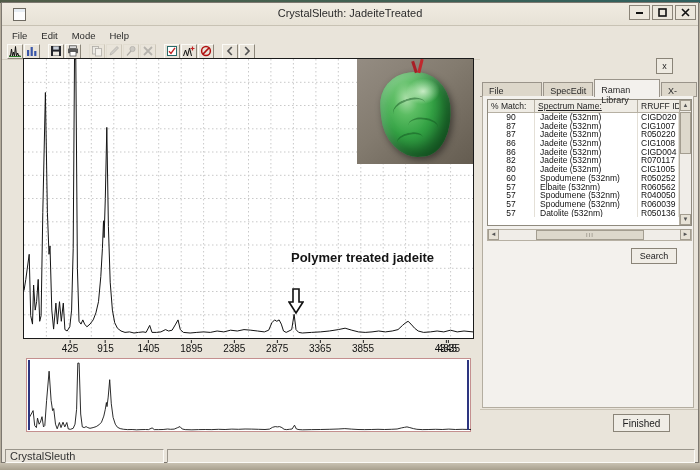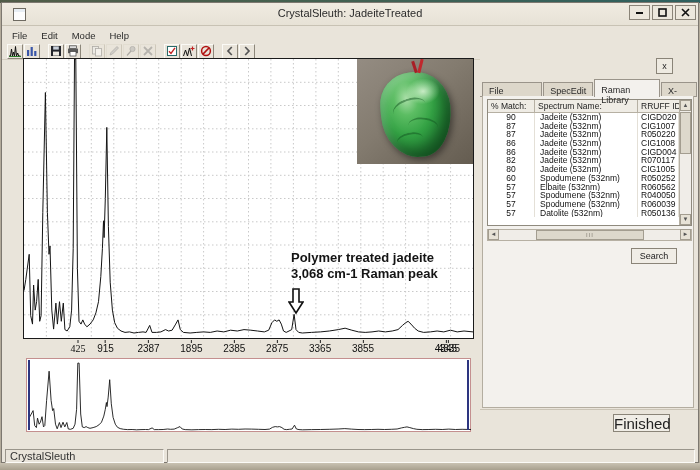--- a/index.html
+++ b/index.html
@@ -99,40 +99,40 @@
     background:#fff; border:1px solid #8f8a7e; }
   .mhead { display:flex; height:13px; background:#efece5; border-bottom:1px solid #b6b0a3; }
   .mhead .hc { font-size:8.5px; color:#222; padding:1px 3px; border-right:1px solid #b6b0a3; overflow:hidden; white-space:nowrap; }
   .mbody { position:absolute; left:0; top:13px; width:191px; height:112px; overflow:hidden; }
   .mrow { display:flex; height:8.7px; }
   .mrow .c { font-size:8.5px; color:#111; line-height:8.7px; white-space:nowrap; overflow:hidden;
     border-right:1px solid #e4e0d7; }
   .c.c0 { width:47px; text-align:center; }
   .c.c1 { width:103px; padding-left:5px; }
   .c.c2 { width:41px; padding-left:3px; }
-  .hc.h0 { width:47px; } .hc.h1 { width:103px; } .hc.h2 { width:41px; border-right:none; }
+  .hc.h0 { width:47px; } .hc.h1 { width:103px;text-decoration:underline; } .hc.h2 { width:41px; border-right:none; }
 
   
   .vscroll { position:absolute; right:0; top:0; width:12px; height:125px; background:#f0ede8; border-left:1px solid #b6b0a3; }
   .sbtn { position:absolute; left:0; width:11px; height:11px; background:#e7e2d6; border:1px solid #a39d90;
     font-size:6px; color:#555; text-align:center; line-height:9px; padding:0; }
   .sbtn.up { top:0; } .sbtn.down { bottom:0; }
   .vthumb { position:absolute; left:0; top:12px; width:11px; height:42px; background:#ddd8cc; border:1px solid #a39d90; }
   .hscroll { position:absolute; left:4px; top:133px; width:205px; height:12px; background:#f0ede8; border:1px solid #b6b0a3; }
   .sbtn.left { left:0; top:-1px; height:11px; } .sbtn.right { left:auto; right:0; top:-1px; height:11px; }
   .hthumb { position:absolute; left:48px; top:0px; width:108px; height:10px; background:#ddd8cc; border:1px solid #a39d90;
     font-size:6px; color:#8a857a; text-align:center; line-height:9px; letter-spacing:1px; }
 
   .search-btn { position:absolute; left:148px; top:152px; width:46px; height:16px;
     background:#f0ede6; border:1px solid #8a8478; font-size:9px; color:#222; padding:0; }
 
   .panel-footer { position:absolute; left:0; top:353px; width:218px; height:27px; background:#e9e4da;
     border-top:1px solid #cac4b6; }
   .finished-btn { position:absolute; left:133px; top:4px; width:57px; height:18px;
-    background:#f0ede6; border:1px solid #8a8478; font-size:15px; color:#222; padding:0; }
+    background:#f0ede6; border:1px solid #8a8478; font-size:10px; color:#222; padding:0; }
 
   
   .statusbar { position:absolute; left:0; top:444px; width:696px; height:17px; }
   .status-cell { position:absolute; top:2px; height:14px; background:#e9e4da;
     border:1px solid; border-color:#9a958b #fbfaf6 #fbfaf6 #9a958b;
     font-size:11px; color:#333; line-height:12px; padding-left:4px; }
   .status-cell.s0 { left:3px; width:159px; }
   .status-cell.s1 { left:165px; width:528px; }
 
   button { font-family:"Liberation Sans", sans-serif; cursor:default; }
@@ -331,31 +331,30 @@
           <div class="pendant-shine"></div>
           <div class="carve c1"></div>
           <div class="carve c2"></div>
           <div class="carve c3"></div>
         </div>
         <div class="cord-a"></div>
         <div class="cord-b"></div>
       </div>
       <div class="annotation">
         <div>Polymer treated jadeite</div>
-        <div>3,068 cm-1 Raman peak</div>
       </div>
       <svg class="arrow-svg" width="16" height="27" viewBox="0 0 16 27">
         <polygon points="5,1 11,1 11,14 15,14 8,25 1,14 5,14" fill="#fff" stroke="#111" stroke-width="1.6" stroke-linejoin="miter"></polygon>
       </svg>
     </div>
 
     <div class="xaxis" id="xaxis">
-        <span class="tick" style="left: 55px; font-family: Liberation Serif, serif;"><i class="tickmark"></i><span>425</span></span>
+        <span class="tick" style="left: 47px;"><i class="tickmark"></i><span>425</span></span>
         <span class="tick" style="left: 82.6045px;"><i class="tickmark"></i><span>915</span></span>
-        <span class="tick" style="left: 125.508px;"><i class="tickmark"></i><span>2387</span></span>
+        <span class="tick" style="left: 125.508px;"><i class="tickmark"></i><span>1405</span></span>
         <span class="tick" style="left: 168.412px;"><i class="tickmark"></i><span>1895</span></span>
         <span class="tick" style="left: 211.316px;"><i class="tickmark"></i><span>2385</span></span>
         <span class="tick" style="left: 254.219px;"><i class="tickmark"></i><span>2875</span></span>
         <span class="tick" style="left: 297.123px;"><i class="tickmark"></i><span>3365</span></span>
         <span class="tick" style="left: 340.027px;"><i class="tickmark"></i><span>3855</span></span>
         <span class="tick" style="left: 382.93px; margin-left: 40px;"><i class="tickmark"></i><span>4345</span></span>
         <span class="tick" style="left: 425.834px;"><i class="tickmark"></i><span>4835</span></span>
       </div>
 
     <div class="overview">

